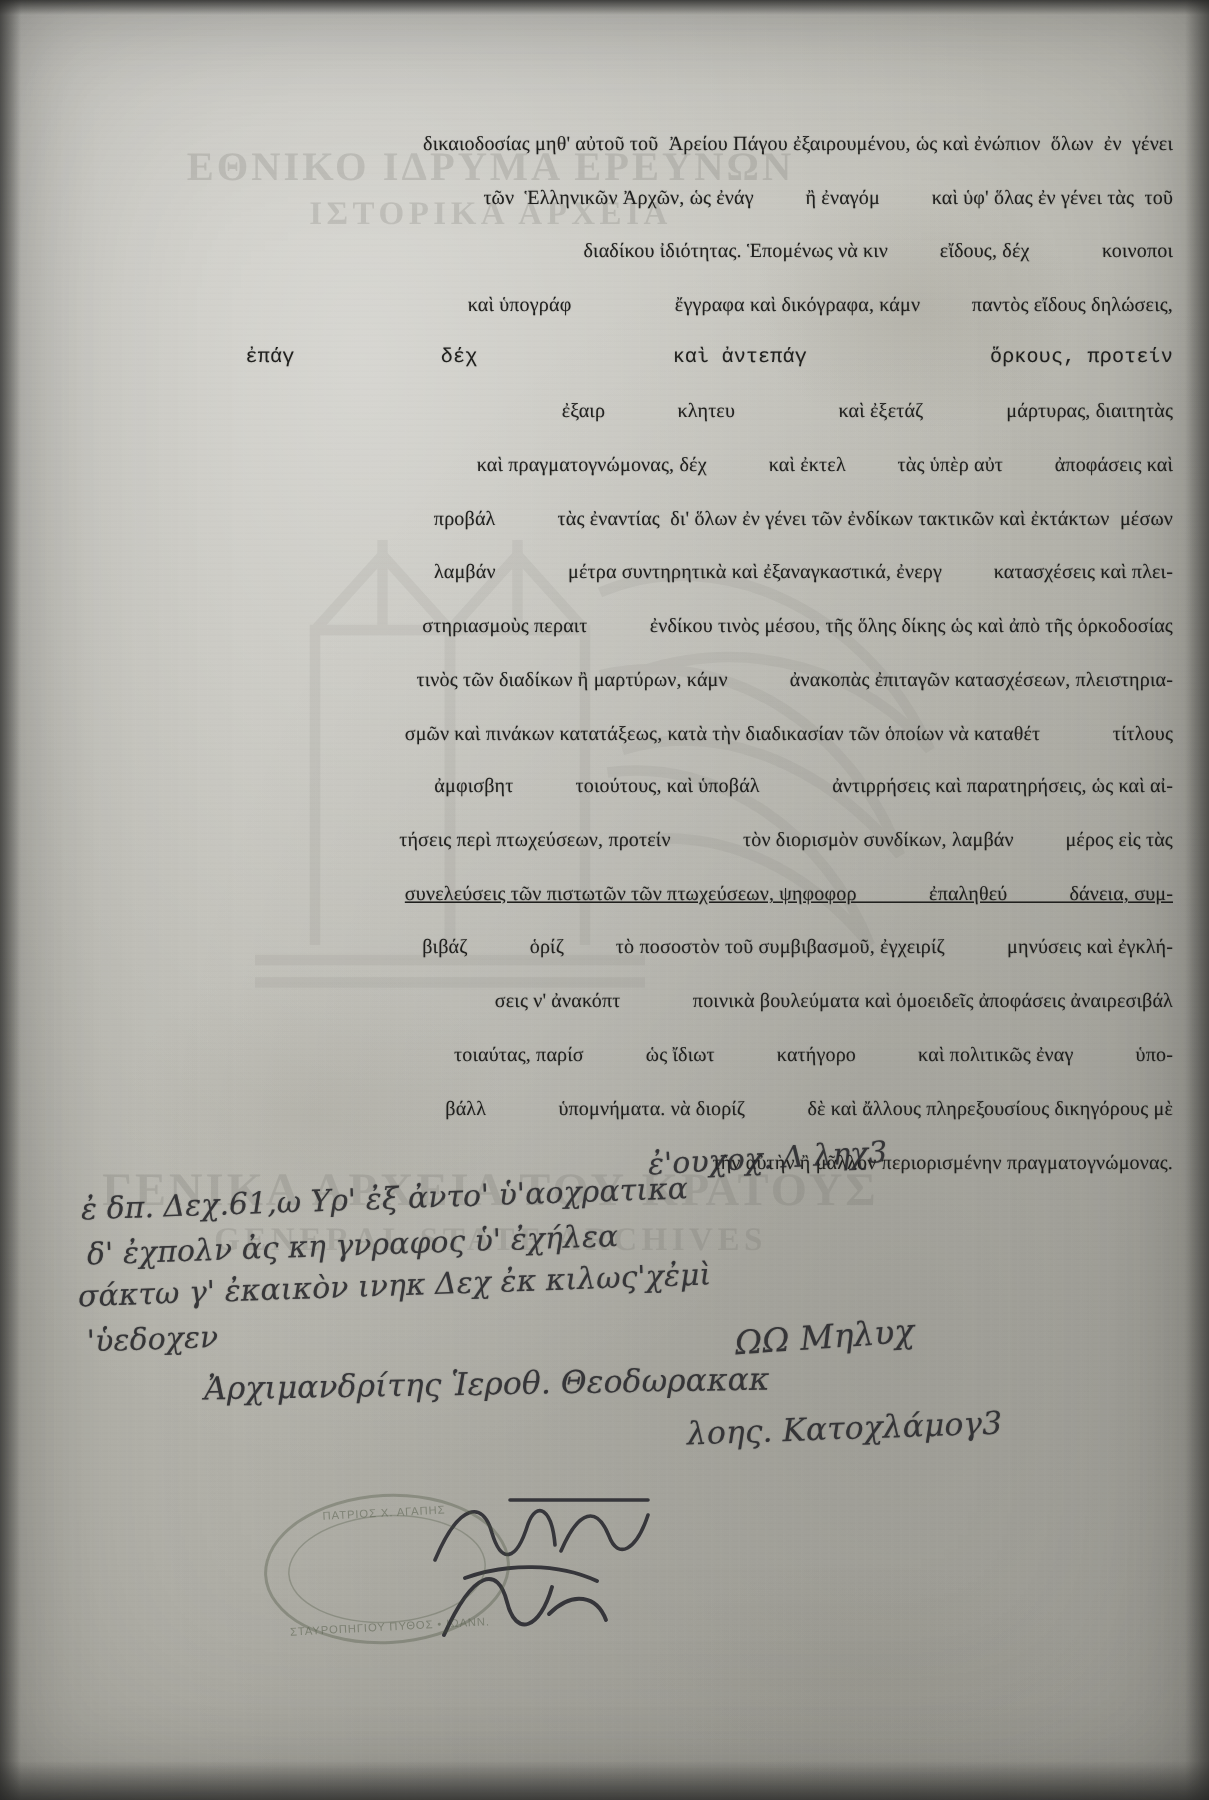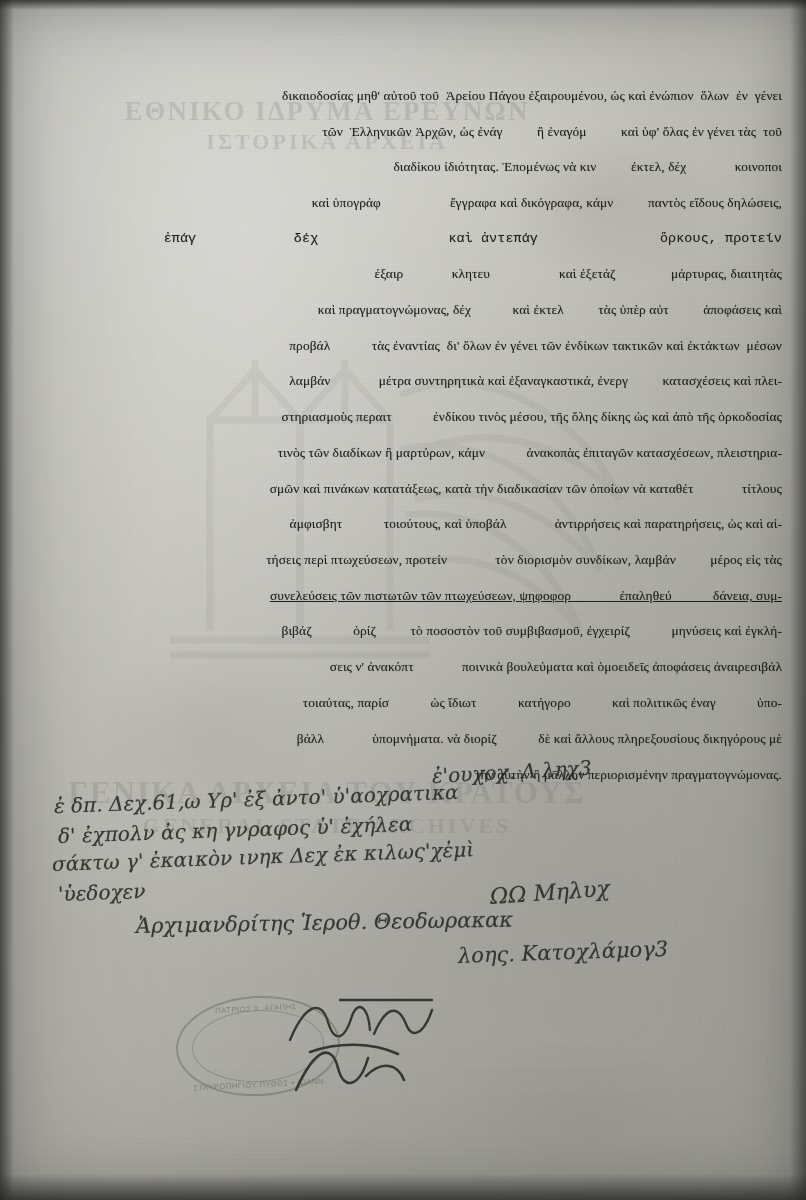--- a/index.html
+++ b/index.html
@@ -198,21 +198,21 @@
     </div>
     <div id="wm-text-bottom">
       <span>ΓΕΝΙΚΑ ΑΡΧΕΙΑ ΤΟΥ ΚΡΑΤΟΥΣ</span>
       <span class="l2">GENERAL STATE ARCHIVES</span>
     </div>
   </div>
 
   <div id="typed">
     <div class="line" style="top:88px;">δικαιοδοσίας μηθ' αὐτοῦ τοῦ  Ἀρείου Πάγου ἐξαιρουμένου, ὡς καὶ ἐνώπιον  ὅλων  ἐν  γένει</div>
     <div class="line" style="top:124px;">τῶν  Ἑλληνικῶν Ἀρχῶν, ὡς ἐνάγ          ἢ ἐναγόμ          καὶ ὑφ' ὅλας ἐν γένει τὰς  τοῦ</div>
-    <div class="line" style="top:159px;">διαδίκου ἰδιότητας. Ἑπομένως νὰ κιν          ἐκτελ, δέχ              κοινοποι</div>
+    <div class="line" style="top:159px;">διαδίκου ἰδιότητας. Ἑπομένως νὰ κιν          εἴδους, δέχ              κοινοποι</div>
     <div class="line" style="top:195px;">καὶ ὑπογράφ                    ἔγγραφα καὶ δικόγραφα, κάμν          παντὸς εἴδους δηλώσεις,</div>
     <div class="line" style="top:231px;font-family:Liberation Mono, monospace;">ἐπάγ            δέχ                καὶ ἀντεπάγ               ὅρκους, προτείν</div>
     <div class="line" style="top:266px;">ἐξαιρ              κλητευ                    καὶ ἐξετάζ                μάρτυρας, διαιτητὰς</div>
     <div class="line" style="top:302px;">καὶ πραγματογνώμονας, δέχ            καὶ ἐκτελ          τὰς ὑπὲρ αὐτ          ἀποφάσεις καὶ</div>
     <div class="line" style="top:338px;">προβάλ            τὰς ἐναντίας  δι' ὅλων ἐν γένει τῶν ἐνδίκων τακτικῶν καὶ ἐκτάκτων  μέσων</div>
     <div class="line" style="top:373px;">λαμβάν              μέτρα συντηρητικὰ καὶ ἐξαναγκαστικά, ἐνεργ          κατασχέσεις καὶ πλει-</div>
     <div class="line" style="top:409px;">στηριασμοὺς περαιτ            ἐνδίκου τινὸς μέσου, τῆς ὅλης δίκης ὡς καὶ ἀπὸ τῆς ὁρκοδοσίας</div>
     <div class="line" style="top:445px;">τινὸς τῶν διαδίκων ἢ μαρτύρων, κάμν            ἀνακοπὰς ἐπιταγῶν κατασχέσεων, πλειστηρια-</div>
     <div class="line" style="top:481px;">σμῶν καὶ πινάκων κατατάξεως, κατὰ τὴν διαδικασίαν τῶν ὁποίων νὰ καταθέτ              τίτλους</div>
     <div class="line" style="top:516px;">ἀμφισβητ            τοιούτους, καὶ ὑποβάλ              ἀντιρρήσεις καὶ παρατηρήσεις, ὡς καὶ αἰ-</div>

